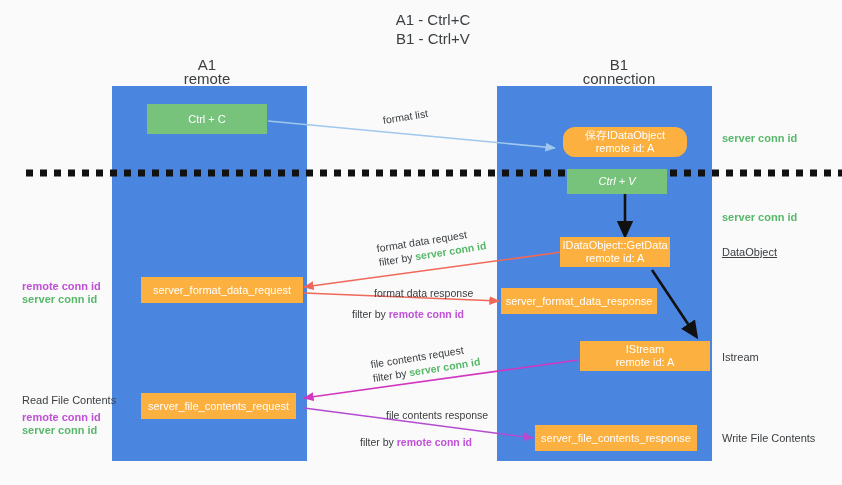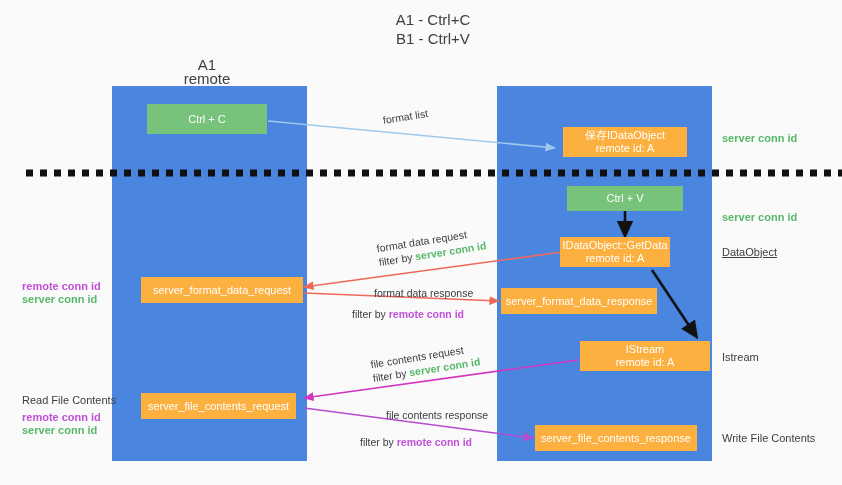--- a/index.html
+++ b/index.html
@@ -85,20 +85,24 @@
 
   <div class="title">
     <div>A1 - Ctrl+C</div>
     <div>B1 - Ctrl+V</div>
   </div>
 
   <div class="col-header" style="left:95px; top:58px;">
     <div>A1</div>
     <div>remote</div>
   </div>
+  <div class="col-header" style="left:507px; top:58px;">
+    <div>B1</div>
+    <div>connection</div>
+  </div>
 
   <div class="lane" style="left:100px; top:86px; width:195px; height:375px;"></div>
   <div class="lane" style="left:485px; top:86px; width:215px; height:375px;"></div>
 
   <svg id="svg-layer" viewBox="0 0 842 485">
     <defs>
       <marker id="ah-blue" markerWidth="7" markerHeight="7" refX="6" refY="3.2" orient="auto">
         <path d="M0,0.4 L6.6,3.2 L0,6 z" fill="#9fc8ec"></path>
       </marker>
       <marker id="ah-red" markerWidth="7" markerHeight="7" refX="6" refY="3.2" orient="auto">
@@ -137,26 +141,26 @@
   </div>
 
   <div class="node orange" style="left:129px; top:277px; width:162px; height:26px;">
     <span>server_format_data_request</span>
   </div>
 
   <div class="node orange" style="left:129px; top:393px; width:155px; height:26px;">
     <span>server_file_contents_request</span>
   </div>
 
-  <div class="node orange" style="left:551px; top:127px; width:124px; height:30px;">
+  <div class="node orange" style="left:551px; top:127px; width:124px; height:30px;border-radius:12px;">
     <span>保存IDataObject</span>
     <span>remote id: A</span>
   </div>
 
-  <div class="node green" style="left:555px; top:186px; width:116px; height:25px;">
+  <div class="node green" style="left:555px; top:169px; width:100px; height:25px;font-style:italic;">
     <span>Ctrl + V</span>
   </div>
 
   <div class="node orange" style="left:548px; top:237px; width:110px; height:30px;">
     <span>IDataObject::GetData</span>
     <span>remote id: A</span>
   </div>
 
   <div class="node orange" style="left:568px; top:341px; width:130px; height:30px;">
     <span>IStream</span>

